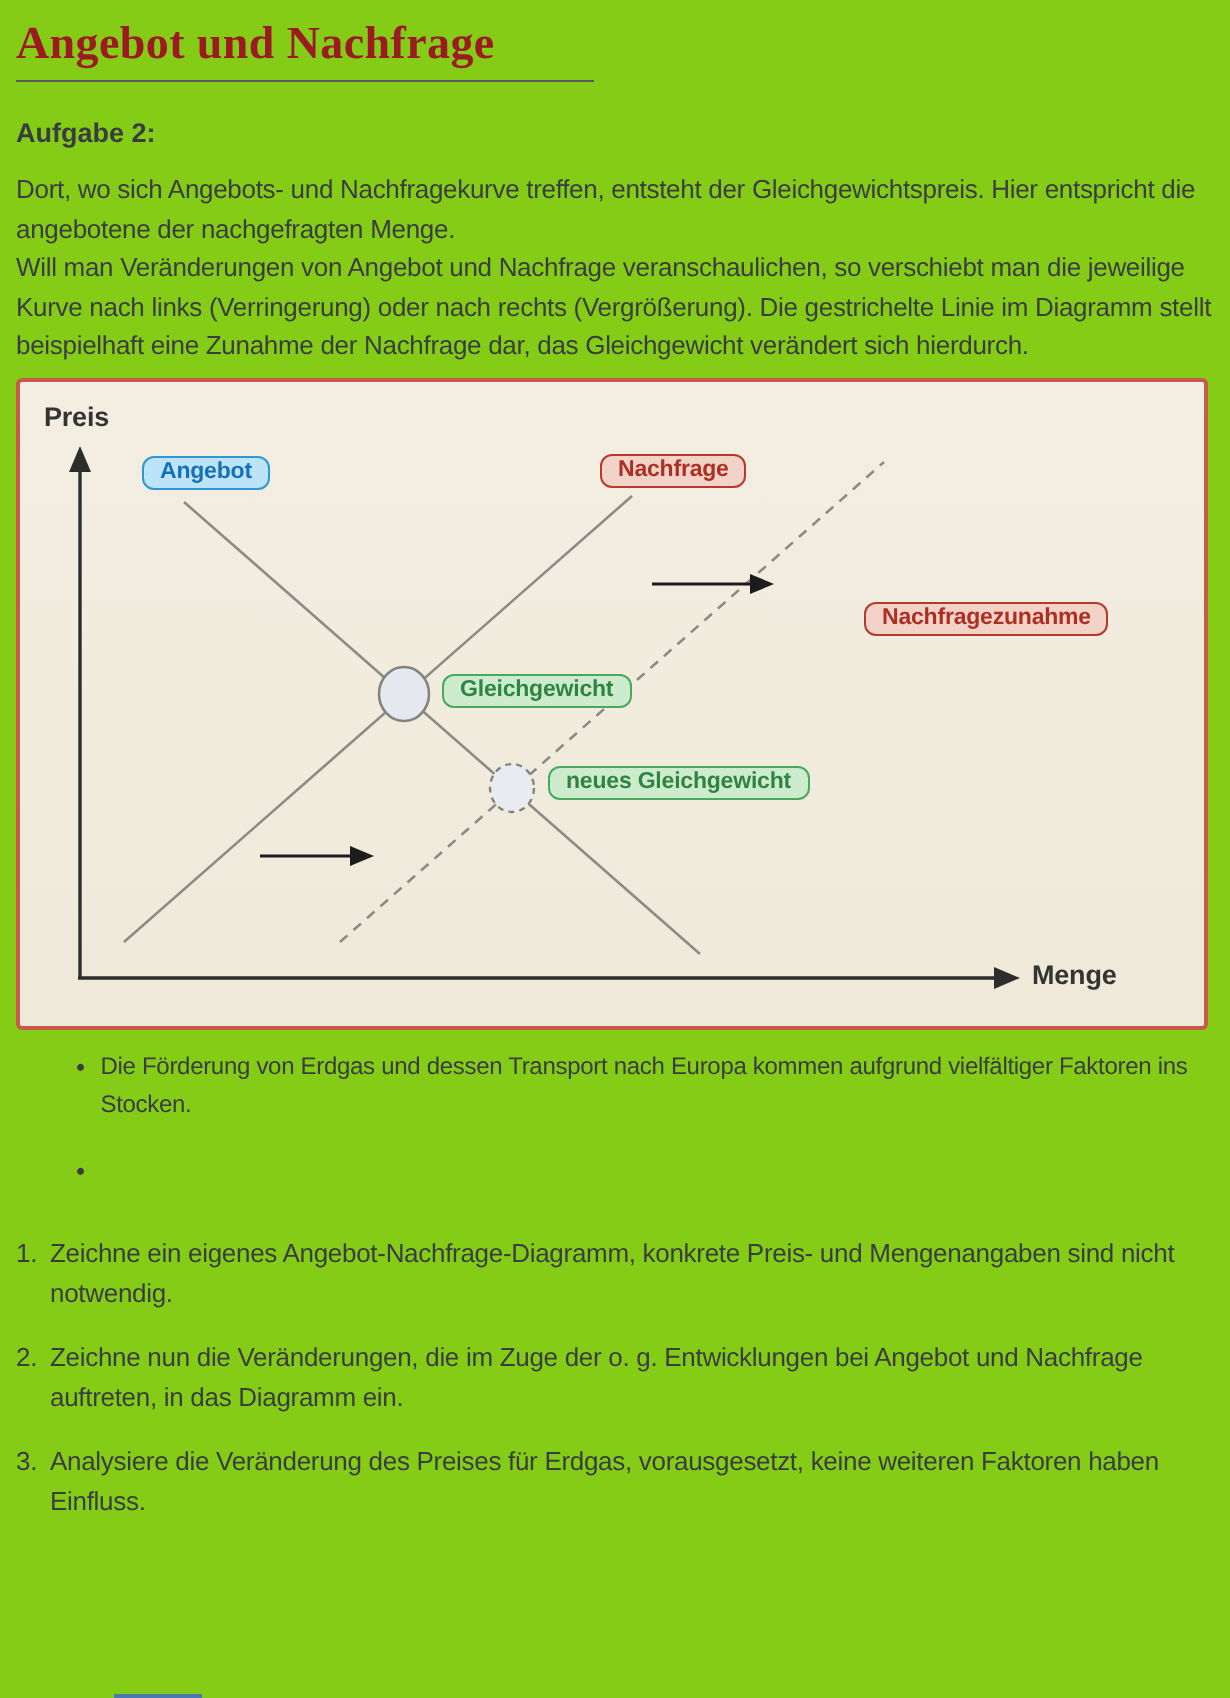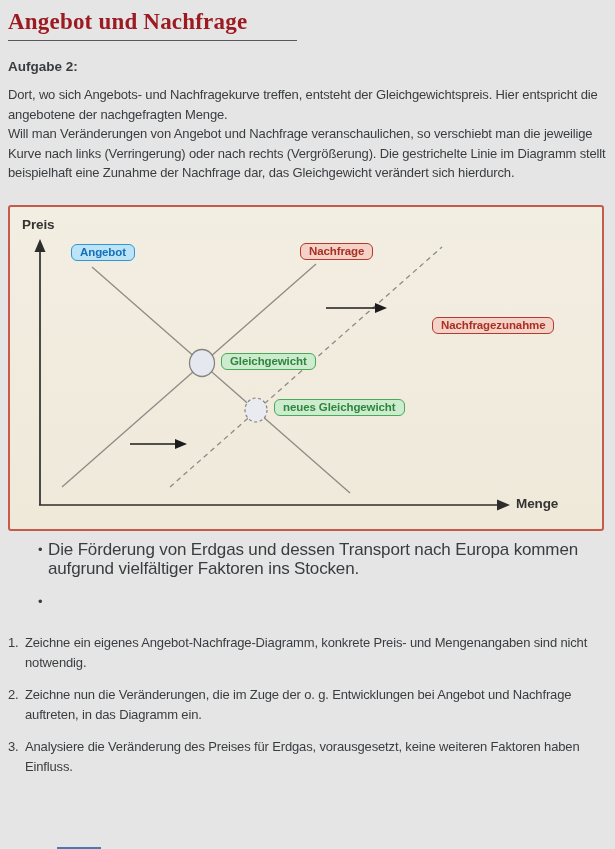--- a/index.html
+++ b/index.html
@@ -4,39 +4,39 @@
 <style>
   html,body{margin:0;padding:0;background:#ffffff;}
   .page{
     position:relative;
     width:615px;height:849px;
     box-sizing:border-box;
     padding:9px 7px 0 8px;
     overflow:hidden;
     font-family:"Liberation Sans",sans-serif;
     color:#3a3d40;
-    background:#e5e5e5;
+    background:#84cc16;
   }
   .title{
     font-family:"Liberation Serif",serif;
     font-weight:bold;
     font-size:23px;
     line-height:26px;
     color:#9c1b22;
     margin:0 0 5px 0;
     letter-spacing:.2px;
   }
   .title-rule{width:289px;height:1px;background:#56585c;}
   .task-label{font-weight:bold;font-size:13.5px;margin-top:16px;line-height:19px;}
   .intro{margin-top:9px;max-width:601px;}
   .intro p{margin:0;font-size:13px;line-height:19.5px;letter-spacing:-0.15px;}
   
   .panel{
     position:relative;
-    margin-top:22px;
+    margin-top:6px;
     width:596px;height:326px;
     box-sizing:border-box;
     border:2px solid #c75a4b;
     border-radius:3px;
     background:linear-gradient(#f3eee2,#efe9da);
   }
   .panel svg{position:absolute;left:0;top:0;}
   .axis-label{
     position:absolute;
     font-size:13.5px;font-weight:bold;color:#343432;letter-spacing:-0.1px;
@@ -51,21 +51,21 @@
     border:1.5px solid;
   }
   .tag.blue {background:#bde3f7;border-color:#2e97d4;color:#1470b8;}
   .tag.red  {background:#f3d2c7;border-color:#b43a2c;color:#ab2f23;}
   .tag.green{background:#cdeccd;border-color:#48a95c;color:#2f8540;}
   
   .lead{margin-top:14px;font-size:13px;line-height:19.5px;letter-spacing:-0.15px;}
   .bullets{margin-top:9px;}
   .bullet-row{display:flex;margin:0 0 13px 0;}
   .bullet-dot{width:13px;margin-left:30px;font-size:13px;line-height:19.5px;color:#3a3d40;}
-  .bullet-text{max-width:560px;font-size:17px;line-height:19.5px;letter-spacing:-0.15px;}
+  .bullet-text{max-width:560px;font-size:12px;line-height:19.5px;letter-spacing:-0.15px;}
   .tasks{margin-top:22px;}
   .task-row{display:flex;margin:0 0 13px 0;}
   .task-num{width:17px;font-size:13px;line-height:19.5px;letter-spacing:-0.15px;}
   .task-text{max-width:578px;font-size:13px;line-height:19.5px;letter-spacing:-0.15px;}
   .footer-fragment{position:absolute;left:57px;bottom:0;width:44px;height:2px;background:#4a79b4;}
 </style>
 </head>
 <body>
 
 <div class="page">

